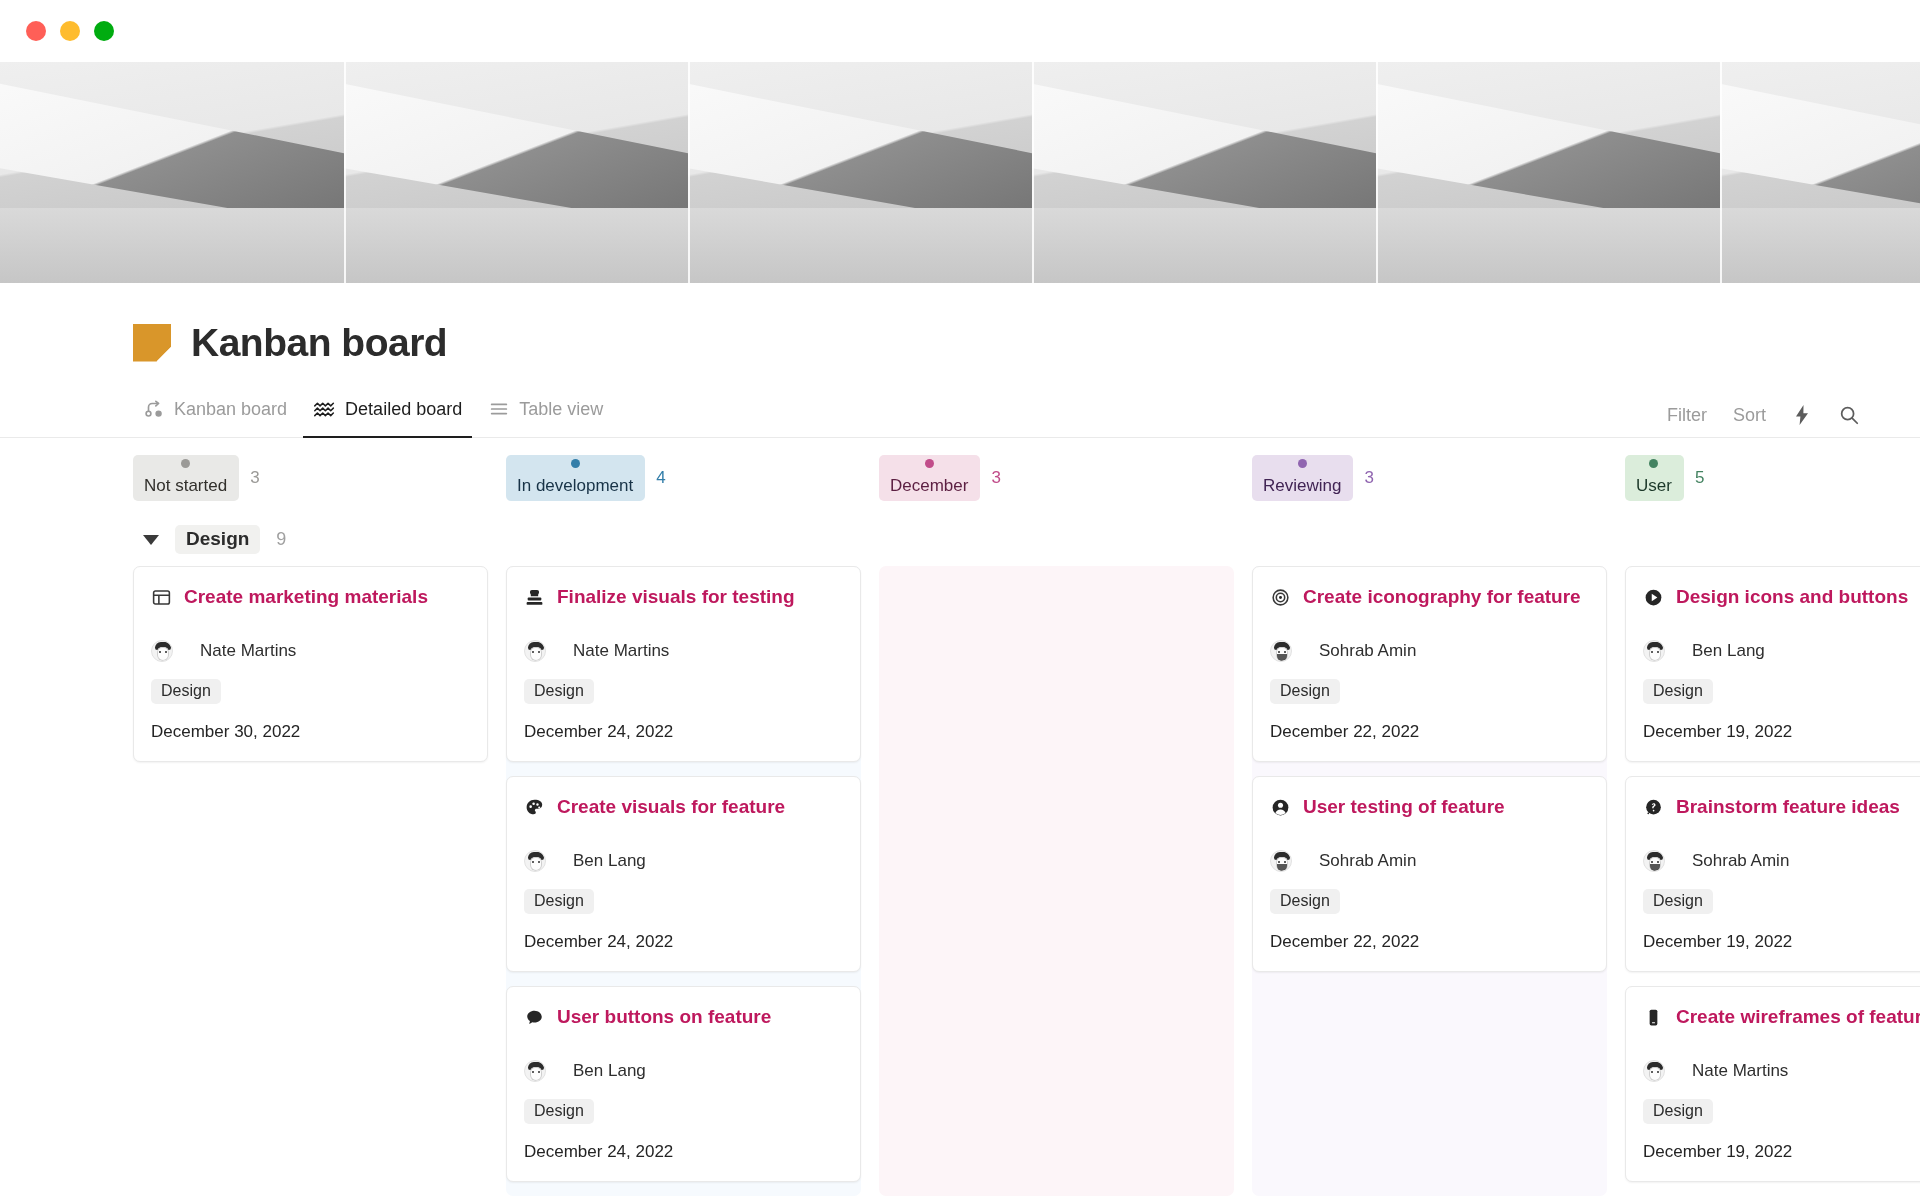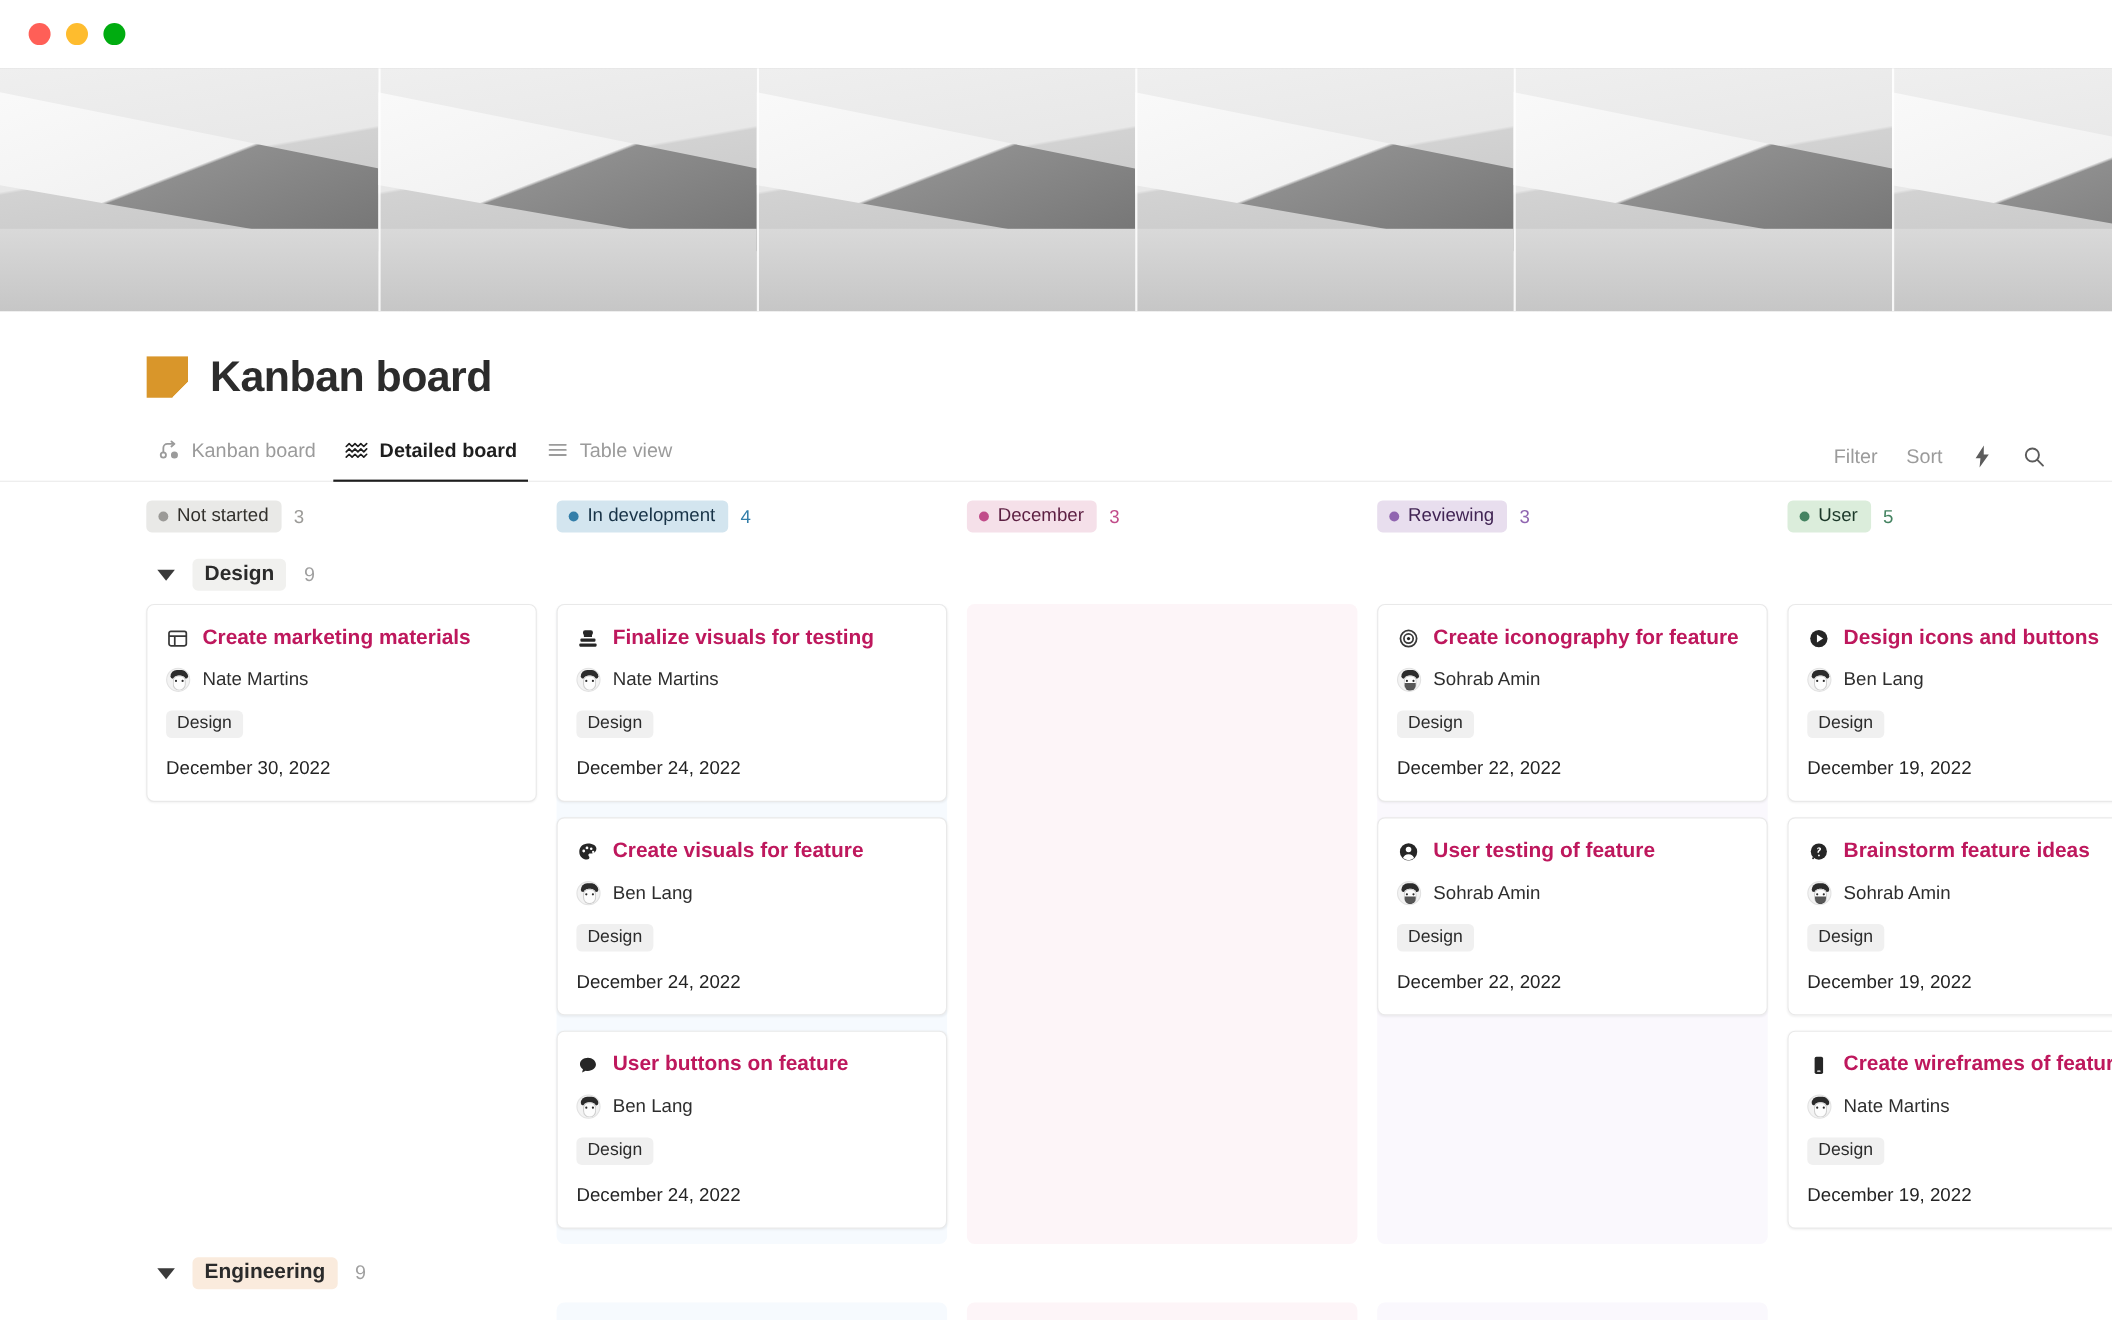--- a/index.html
+++ b/index.html
@@ -92,21 +92,21 @@
     border-bottom: 1px solid #eaeaea;
     height: 46px;
   }
   .tabs { display: flex; gap: 6px; height: 100%; }
   .tab {
     display: flex; align-items: center; gap: 9px;
     padding: 0 10px 11px 10px;
     font-size: 18px; color: #9b9b9b; cursor: pointer;
     position: relative; white-space: nowrap;
   }
-  .tab.active { color: #1e1e1e; font-weight: 700; }
+  .tab.active { color: #1e1e1e; font-weight: 400; }
   .tab.active::after {
     content: ""; position: absolute; left: 0; right: 0; bottom: -1px;
     height: 2.5px; background: #1e1e1e;
   }
   .tab svg { display: block; }
 
   .toolbar { display: flex; align-items: center; gap: 26px; padding-bottom: 11px; }
   .tool-text { font-size: 18px; color: #9b9b9b; cursor: pointer; }
   .tool-icon { cursor: pointer; display: flex; align-items: center; }
 
@@ -121,21 +121,21 @@
     column-gap: 0px;
   }
   .col-head {
     padding: 17px 0 12px 0;
     display: flex; align-items: center; gap: 11px;
   }
   .status-pill {
     display: inline-flex; align-items: center; gap: 8px;
     padding: 4px 12px 5px 11px;
     border-radius: 5px;
-    font-size: 17px; font-weight: 500;
+    font-size: 17px; font-weight: 500; flex-direction: column;
   }
   .status-pill .bullet {
     width: 9px; height: 9px; border-radius: 50%;
   }
   .count { font-size: 17px; }
 
   
   .group-row {
     grid-column: 1 / -1;
     display: flex; align-items: center; gap: 16px;
@@ -173,22 +173,22 @@
     margin-bottom: 14px;
     cursor: pointer;
   }
   .card-title {
     display: flex; align-items: center; gap: 12px;
     font-size: 19px; font-weight: 600; color: #be185d;
     white-space: nowrap; overflow: visible;
   }
   .card-icon { flex: none; display: flex; align-items: center; }
   .card-person {
-    display: flex; align-items: center; gap: 11px;
-    margin-top: 16px;
+    display: flex; align-items: center; gap: 27px;
+    margin-top: 32px;
     font-size: 17px; color: #2e2e2e;
   }
   .avatar {
     width: 22px; height: 22px; border-radius: 50%;
     background: #f3f3f3; border: 1px solid #e2e2e2;
     flex: none; position: relative; overflow: hidden;
   }
   .avatar .hair {
     position: absolute; left: 3px; top: 1px; width: 16px; height: 8px;
     background: #2b2b2b; border-radius: 8px 8px 3px 3px;

